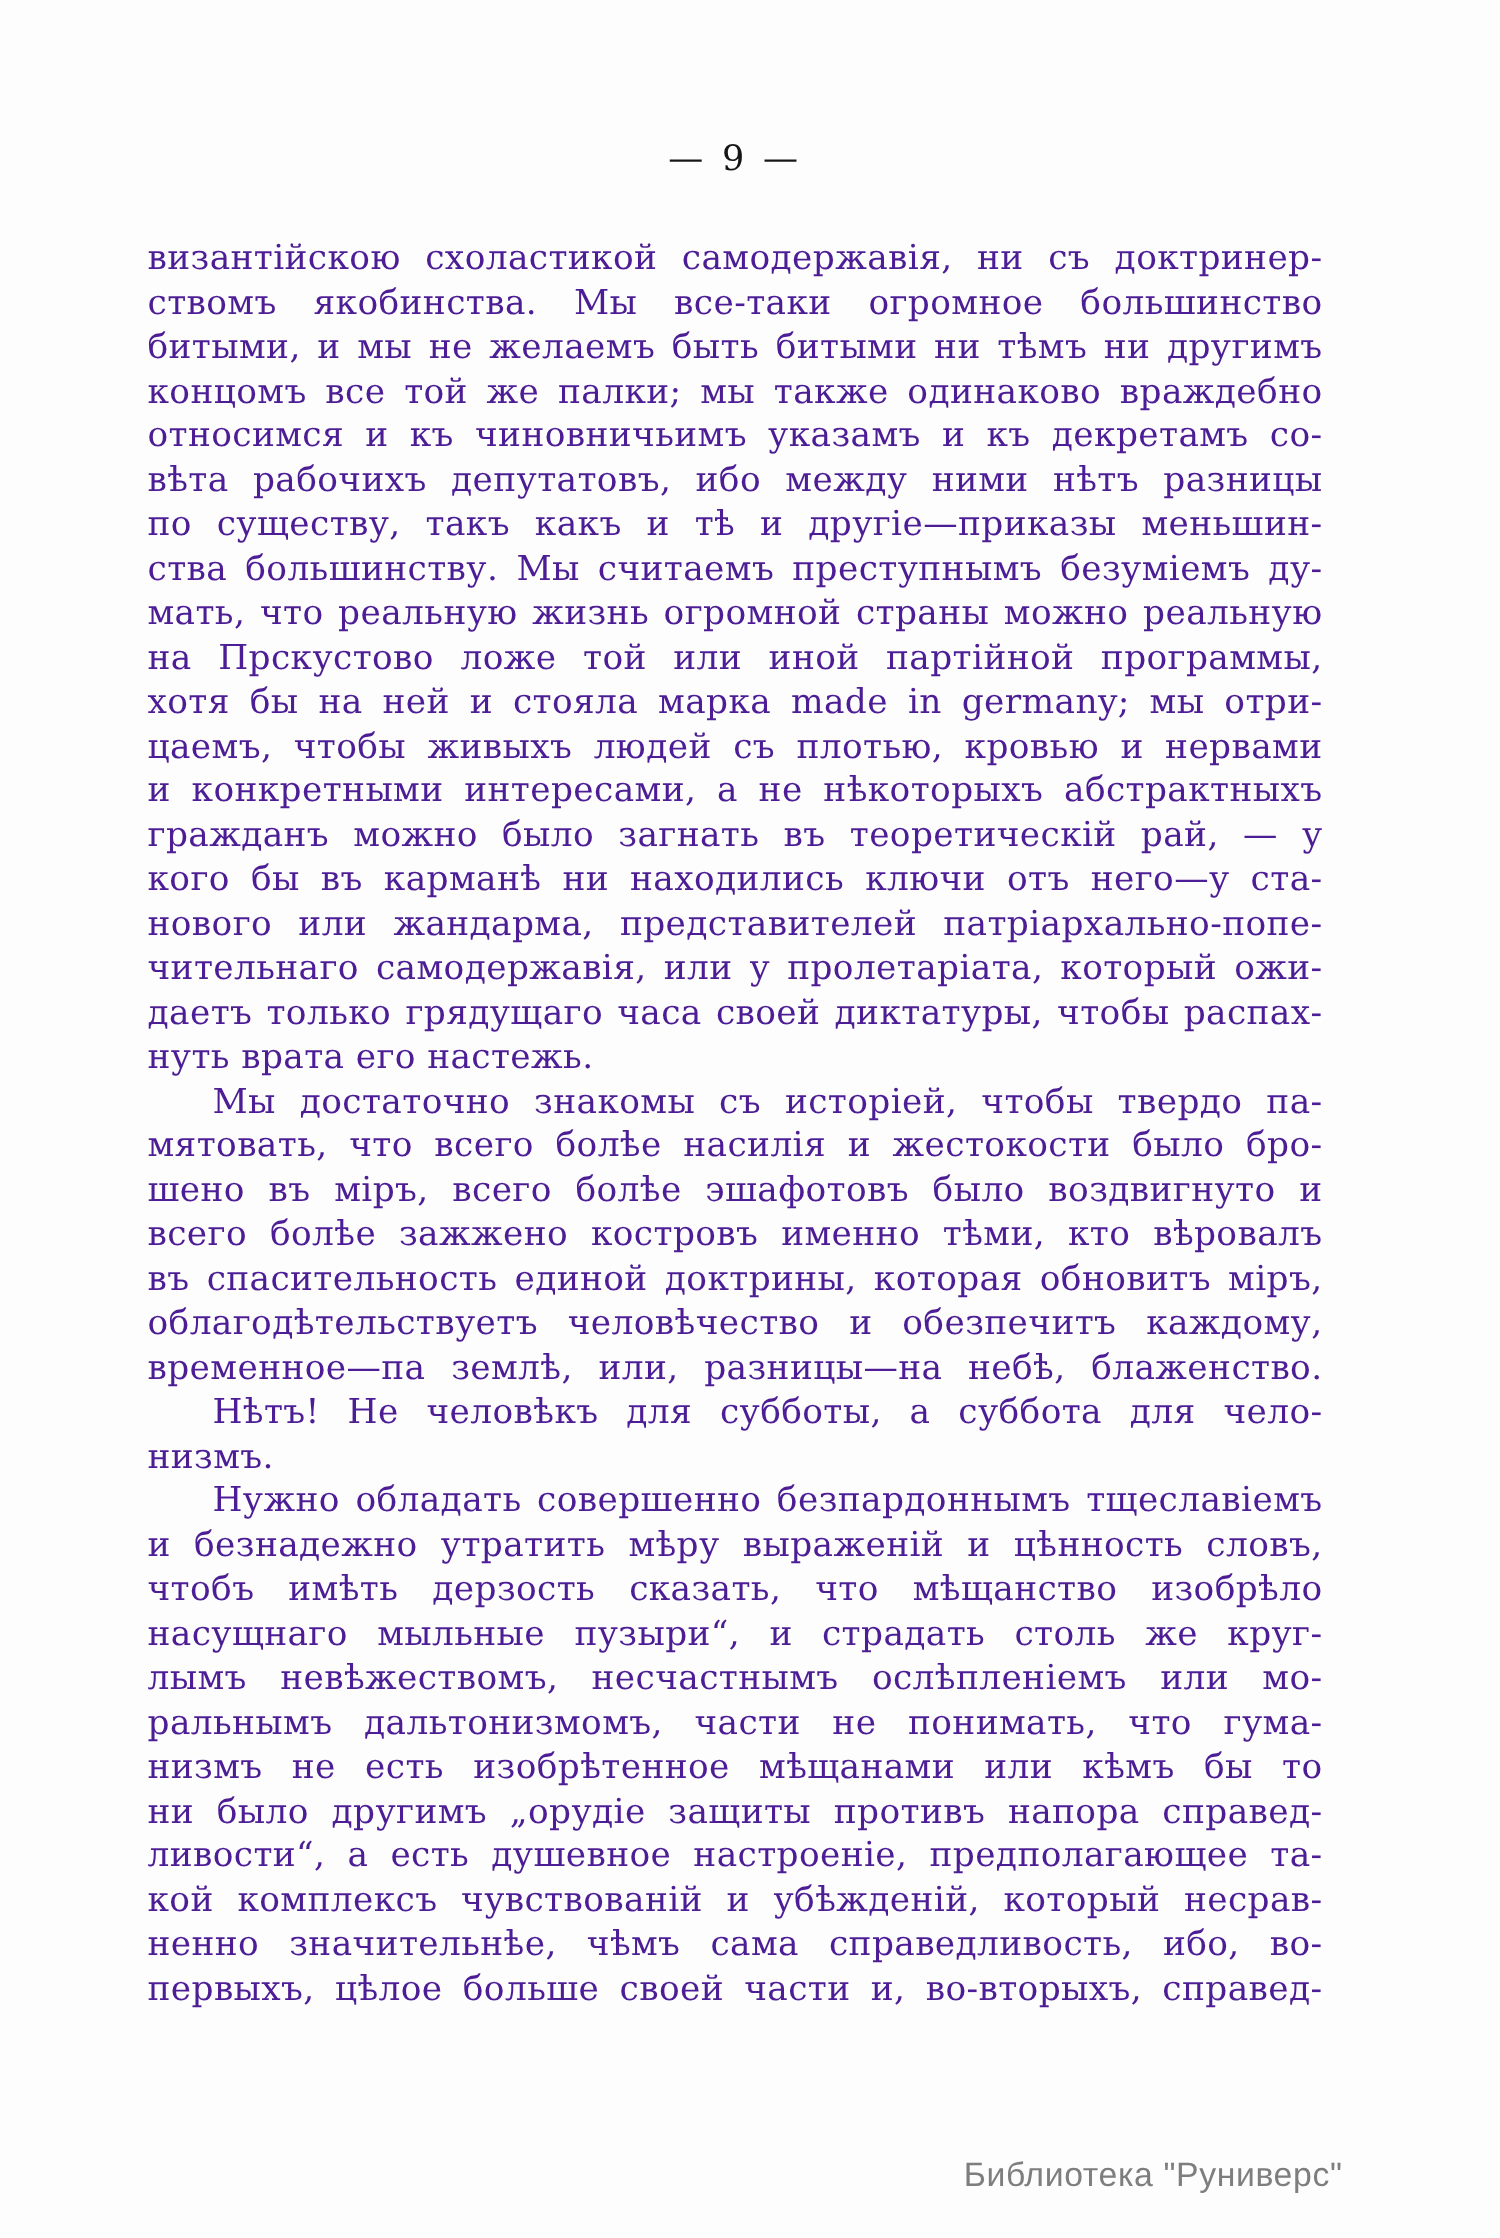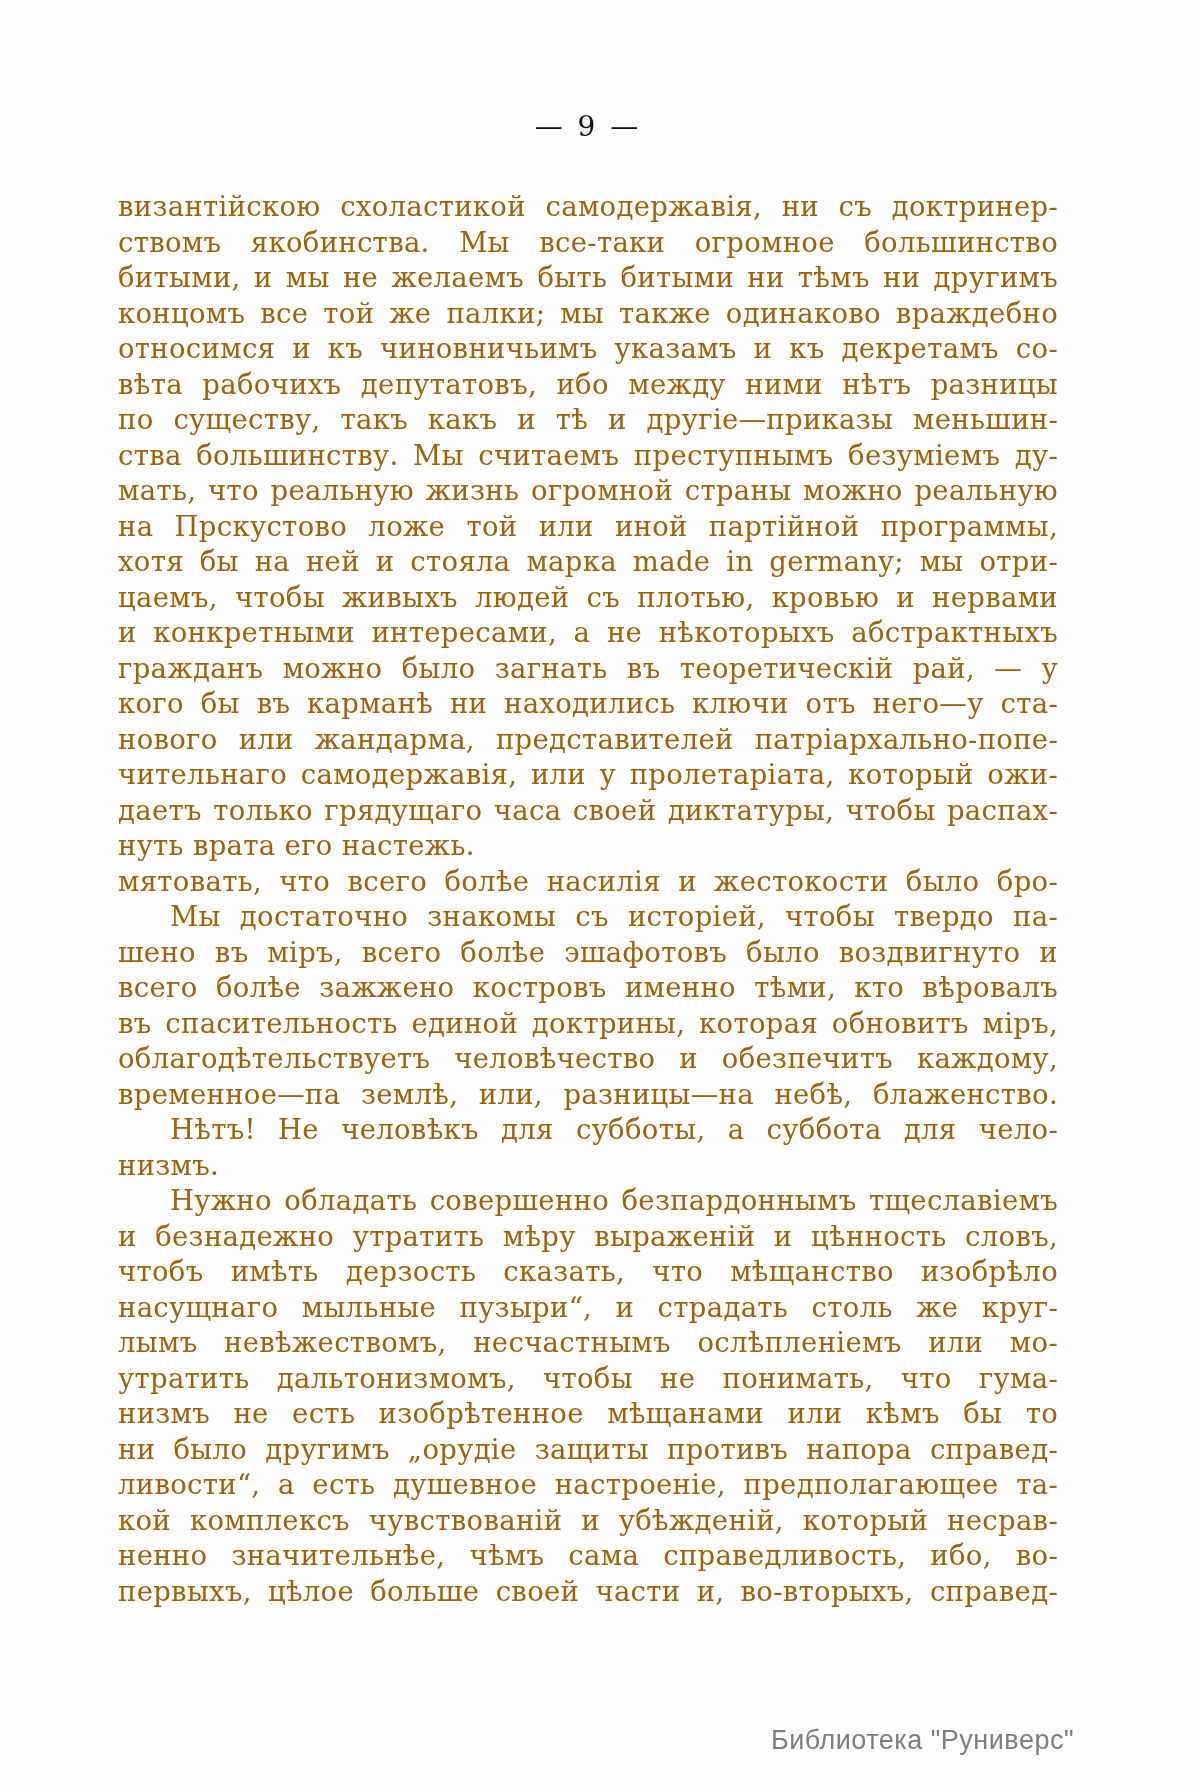--- a/index.html
+++ b/index.html
@@ -26,21 +26,21 @@
     letter-spacing: 3px;
     color: #151515;
   }
   .text-block {
     position: absolute;
     left: 118px;
     top: 189px;
     width: 940px;
     font-size: 27.5px;
     line-height: 35.5px;
-    color: #a16207;
+    color: #4c1d95;
     letter-spacing: 0.3px;
   }
   .line {
     text-align: justify;
     text-align-last: justify;
     height: 35.5px;
     overflow: visible;
     white-space: nowrap;
   }
   .line { white-space: normal; }
@@ -79,35 +79,35 @@
       <div class="line"><span>на Прскустово ложе той или иной партійной программы,</span></div>
       <div class="line"><span>хотя бы на ней и стояла марка made in germany; мы отри-</span></div>
       <div class="line"><span>цаемъ, чтобы живыхъ людей съ плотью, кровью и нервами</span></div>
       <div class="line"><span>и конкретными интересами, а не нѣкоторыхъ абстрактныхъ</span></div>
       <div class="line"><span>гражданъ можно было загнать въ теоретическій рай, — у</span></div>
       <div class="line"><span>кого бы въ карманѣ ни находились ключи отъ него—у ста-</span></div>
       <div class="line"><span>нового или жандарма, представителей патріархально-попе-</span></div>
       <div class="line"><span>чительнаго самодержавія, или у пролетаріата, который ожи-</span></div>
       <div class="line"><span>даетъ только грядущаго часа своей диктатуры, чтобы распах-</span></div>
       <div class="line no-just"><span>нуть врата его настежь.</span></div>
+      <div class="line indent"><span>Мы достаточно знакомы съ исторіей, чтобы твердо па-</span></div>
       <div class="line"><span>мятовать, что всего болѣе насилія и жестокости было бро-</span></div>
-      <div class="line indent"><span>Мы достаточно знакомы съ исторіей, чтобы твердо па-</span></div>
       <div class="line"><span>шено въ міръ, всего болѣе эшафотовъ было воздвигнуто и</span></div>
       <div class="line"><span>всего болѣе зажжено костровъ именно тѣми, кто вѣровалъ</span></div>
       <div class="line"><span>въ спасительность единой доктрины, которая обновитъ міръ,</span></div>
       <div class="line"><span>облагодѣтельствуетъ человѣчество и обезпечитъ каждому,</span></div>
       <div class="line"><span>временное—па землѣ, или, разницы—на небѣ, блаженство.</span></div>
       <div class="line indent"><span>Нѣтъ! Не человѣкъ для субботы, а суббота для чело-</span></div>
       <div class="line no-just"><span>низмъ.</span></div>
       <div class="line indent"><span>Нужно обладать совершенно безпардоннымъ тщеславіемъ</span></div>
       <div class="line"><span>и безнадежно утратить мѣру выраженій и цѣнность словъ,</span></div>
       <div class="line"><span>чтобъ имѣть дерзость сказать, что мѣщанство изобрѣло</span></div>
       <div class="line"><span>насущнаго мыльные пузыри“, и страдать столь же круг-</span></div>
       <div class="line"><span>лымъ невѣжествомъ, несчастнымъ ослѣпленіемъ или мо-</span></div>
-      <div class="line"><span>утратить дальтонизмомъ, чтобы не понимать, что гума-</span></div>
+      <div class="line"><span>ральнымъ дальтонизмомъ, части не понимать, что гума-</span></div>
       <div class="line"><span>низмъ не есть изобрѣтенное мѣщанами или кѣмъ бы то</span></div>
       <div class="line"><span>ни было другимъ „орудіе защиты противъ напора справед-</span></div>
       <div class="line"><span>ливости“, а есть душевное настроеніе, предполагающее та-</span></div>
       <div class="line"><span>кой комплексъ чувствованій и убѣжденій, который несрав-</span></div>
       <div class="line"><span>ненно значительнѣе, чѣмъ сама справедливость, ибо, во-</span></div>
       <div class="line"><span>первыхъ, цѣлое больше своей части и, во-вторыхъ, справед-</span></div>
     </div>
 
   <div class="watermark">Библиотека "Руниверс"</div>
 </div>

